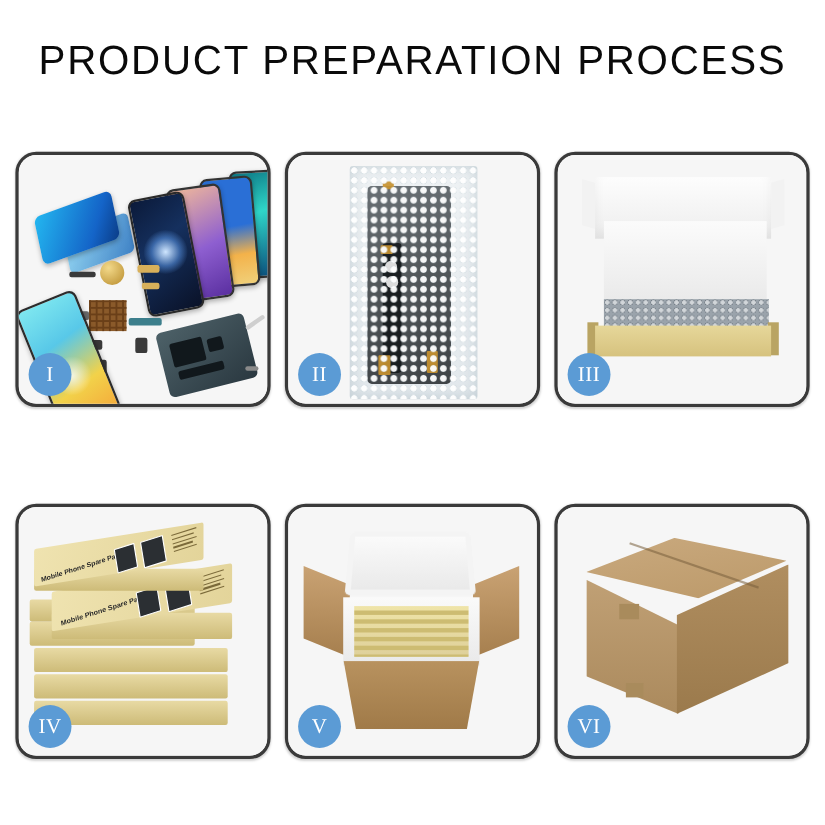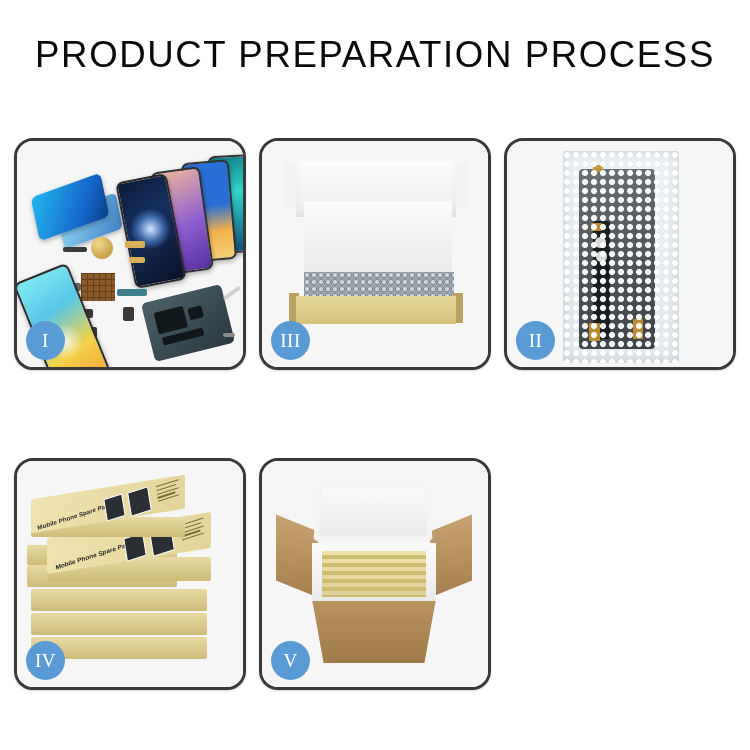--- a/index.html
+++ b/index.html
@@ -221,47 +221,47 @@
         <i style="left:12px;top:38px;width:42px;height:8px;"></i>
       </div>
       <div class="wire" style="left:205px;top:150px;width:20px;height:4px;transform:rotate(-35deg);background:#cfcfcf;"></div>
       <div class="dot" style="left:206px;top:192px;width:12px;height:4px;background:#8a8a8a;"></div>
     </div>
     <div class="badge">I</div>
   </div>
 
   <div class="panel">
     <div class="scene">
-      <div class="p3-lidL"></div>
-      <div class="p3-lidR"></div>
-      <div class="p3-lid"></div>
-      <div class="p3-foam"></div>
-      <div class="p3-bubble"></div>
-      <div class="p3-boxL"></div>
-      <div class="p3-boxR"></div>
-      <div class="p3-boxfront"></div>
-    </div>
-    <div class="badge">III</div>
-  </div>
-
-  <div class="panel">
-    <div class="scene">
       <div class="p2-bag">
         <div class="p2-screen"></div>
         <div class="p2-strip"></div>
         <div class="p2-circ" style="left:32px;top:86px;"></div>
         <div class="p2-circ" style="left:33px;top:100px;"></div>
         <div class="p2-tape" style="left:30px;top:14px;width:10px;height:7px;"></div>
         <div class="p2-tape" style="left:28px;top:72px;width:11px;height:8px;"></div>
         <div class="p2-tape" style="left:26px;top:172px;width:11px;height:18px;"></div>
         <div class="p2-tape" style="left:70px;top:168px;width:10px;height:20px;"></div>
         <div class="p2-bubbles"></div>
       </div>
     </div>
     <div class="badge">II</div>
+  </div>
+
+  <div class="panel">
+    <div class="scene">
+      <div class="p3-lidL"></div>
+      <div class="p3-lidR"></div>
+      <div class="p3-lid"></div>
+      <div class="p3-foam"></div>
+      <div class="p3-bubble"></div>
+      <div class="p3-boxL"></div>
+      <div class="p3-boxR"></div>
+      <div class="p3-boxfront"></div>
+    </div>
+    <div class="badge">III</div>
   </div>
 
   <div class="panel">
     <div class="scene">
 
       <div class="bx bx-side" style="left:14px;top:176px;width:176px;height:22px;border-radius:2px;"></div>
       <div class="bx bx-side" style="left:14px;top:152px;width:176px;height:22px;border-radius:2px;"></div>
       <div class="bx bx-side" style="left:14px;top:128px;width:176px;height:22px;border-radius:2px;"></div>
       <div class="bx bx-side" style="left:10px;top:104px;width:150px;height:22px;border-radius:2px;"></div>
       <div class="bx bx-side" style="left:10px;top:84px;width:150px;height:20px;border-radius:2px;"></div>
@@ -309,14 +309,25 @@
           <i></i>
           <i></i>
           <i></i>
           <i></i>
       </div>
       <div class="p5-front"></div>
     </div>
     <div class="badge">V</div>
   </div>
 
+  <div class="panel">
+    <div class="scene">
+      <div class="p6-top"></div>
+      <div class="p6-left"></div>
+      <div class="p6-right"></div>
+      <div class="p6-seam" style="left:62px;top:52px;width:124px;height:2px;transform:rotate(19deg);"></div>
+      <div class="p6-tape" style="left:56px;top:88px;width:18px;height:14px;"></div>
+      <div class="p6-tape" style="left:62px;top:160px;width:16px;height:13px;"></div>
+    </div>
+    <div class="badge">VI</div>
+  </div>
 
 </div>
 
 </body></html>

